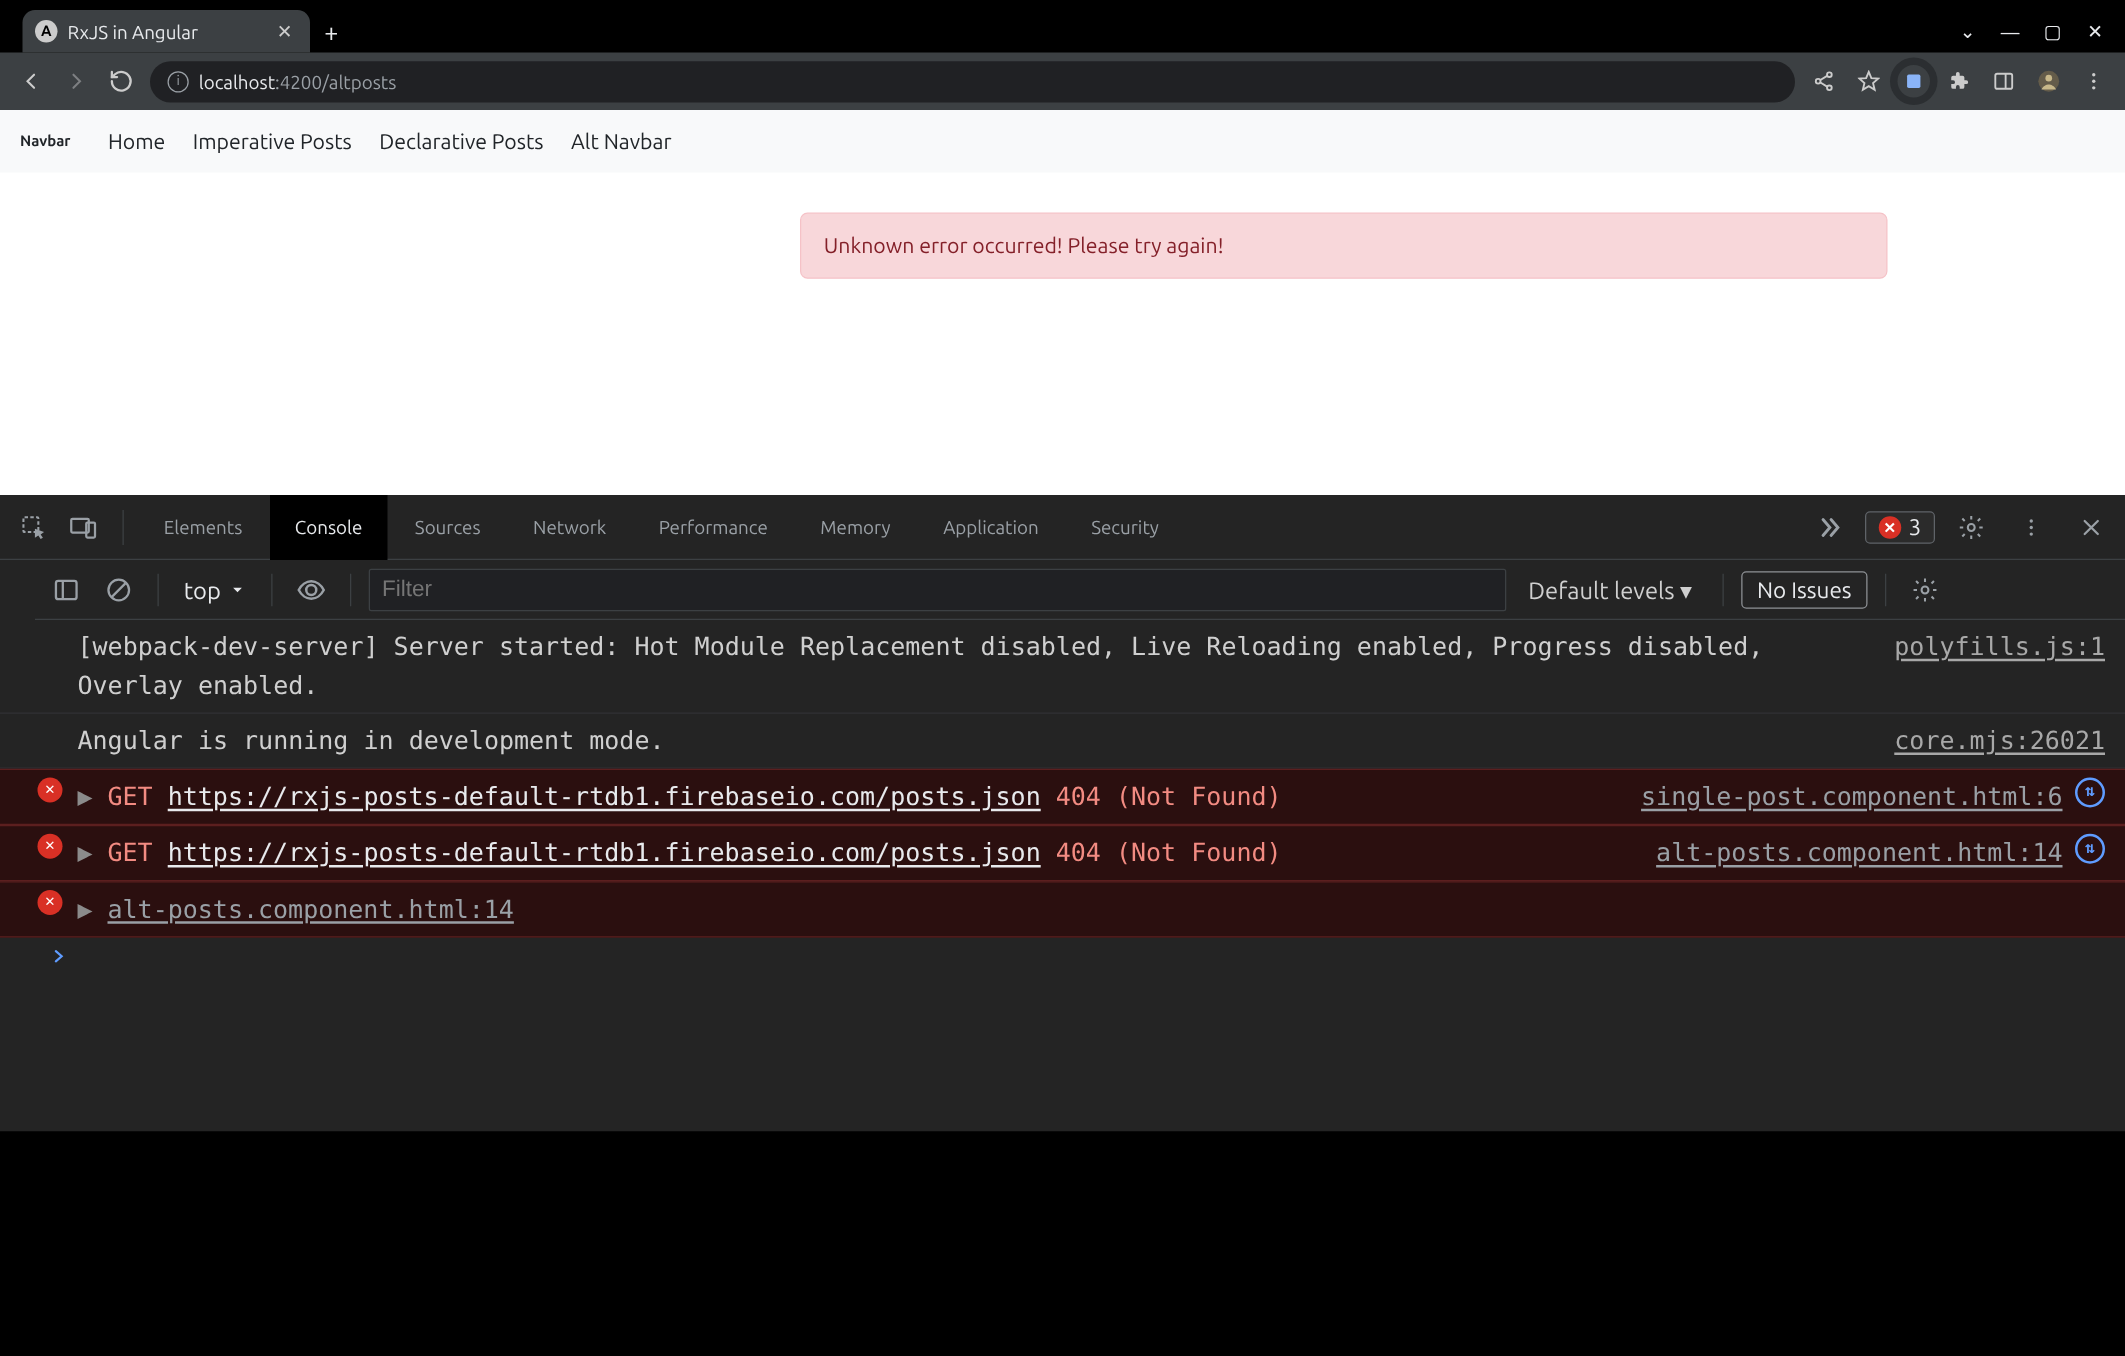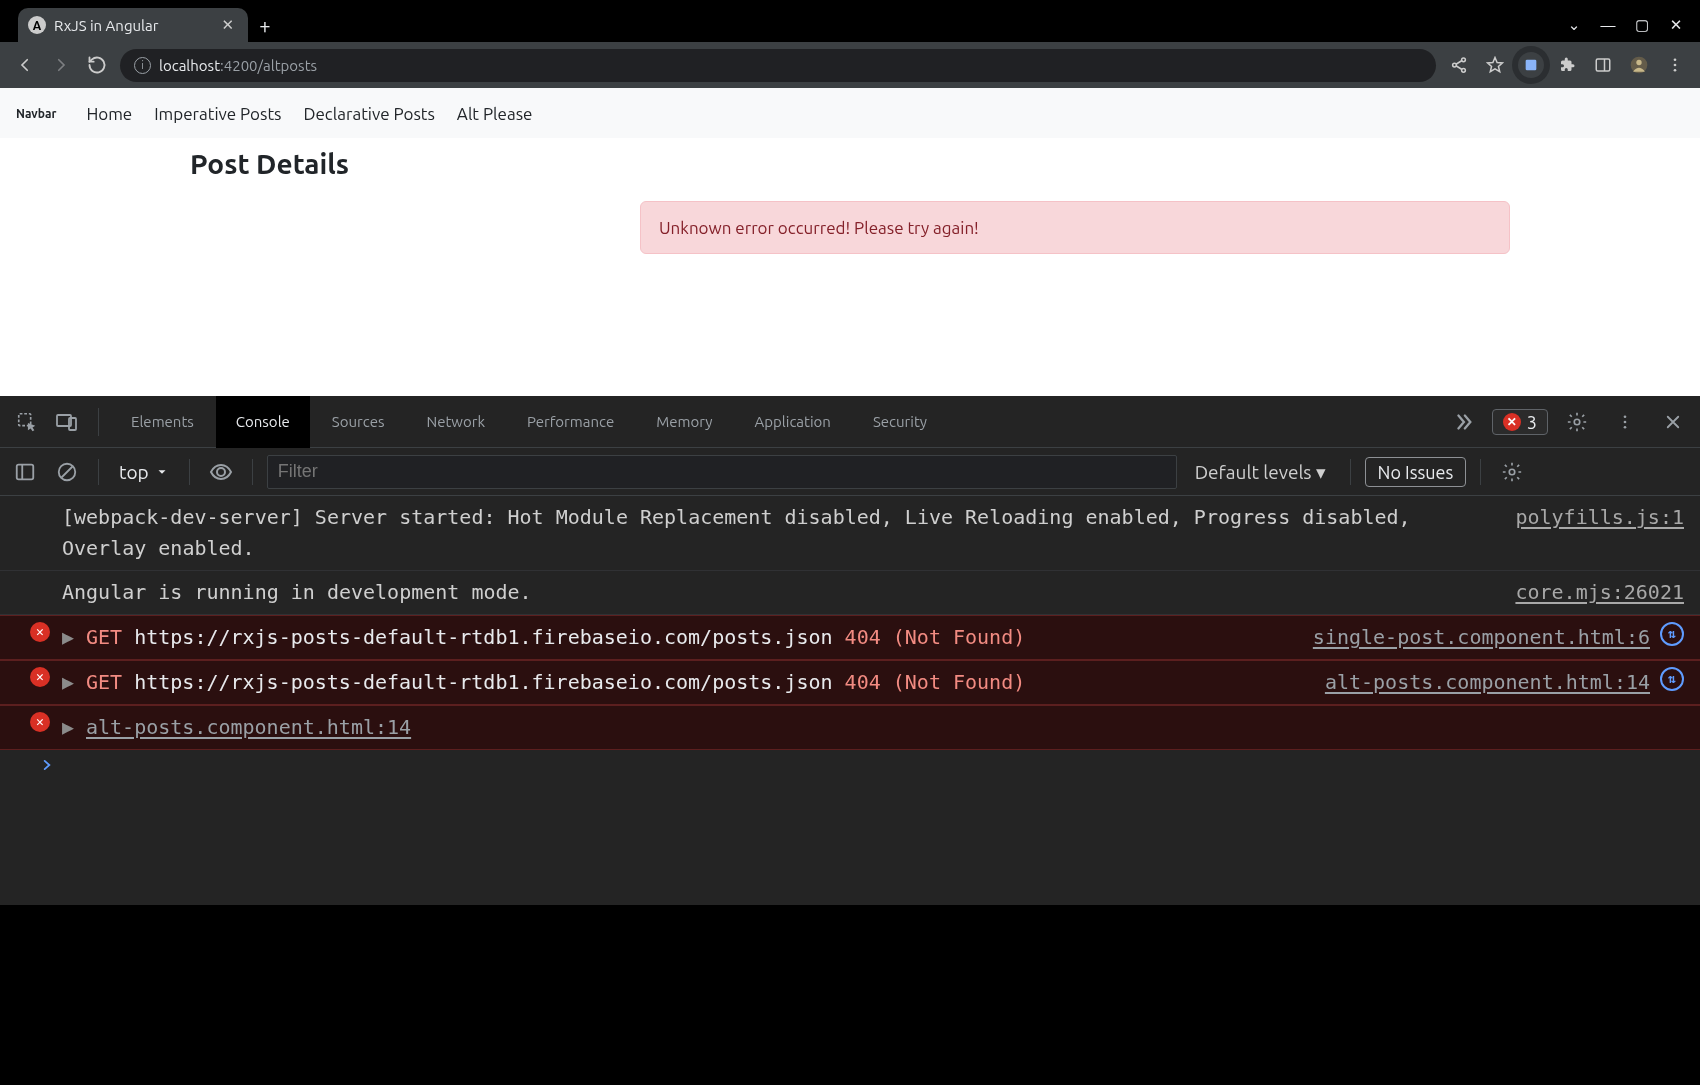--- a/index.html
+++ b/index.html
@@ -162,20 +162,21 @@
   }
   .dt-err-badge .dot {
     width: 18px; height: 18px; border-radius: 50%; background: #d93025;
     display: flex; align-items: center; justify-content: center; font-size: 12px; color: #fff; font-weight: 700;
   }
   .dt-filterbar {
     height: 48px;
     display: flex; align-items: center;
     padding: 0 8px; gap: 8px;
     border-bottom: 1px solid #3c4043;
+    margin-left: 28px;
   }
   .dt-filterbar .fi {
     width: 34px; height: 34px;
     display: flex; align-items: center; justify-content: center;
     color: #9aa0a6; cursor: pointer;
   }
   .dt-filterbar .sep { width: 1px; height: 26px; background: #3c4043; margin: 0 6px; }
   .ctx-select {
     display: flex; align-items: center; gap: 6px;
     font-size: 19px; color: #e8eaed; padding: 0 6px; cursor: pointer;
@@ -227,21 +228,21 @@
     text-underline-offset: 3px; white-space: nowrap;
   }
   .msg.err .src { color: #9aa0a6; }
   .msg .net-icn {
     width: 24px; height: 24px; flex-shrink: 0;
     border: 2px solid #5f9cff; border-radius: 50%;
     display: flex; align-items: center; justify-content: center;
     color: #5f9cff; font-size: 13px; font-weight: 800;
   }
   .msg .method { color: #f28b82; }
-  .msg .url { color: #e8eaed; text-underline-offset: 3px; }
+  .msg .url { color: #e8eaed; text-decoration: underline; text-underline-offset: 3px; }
   .msg .status { color: #f28b82; }
   .prompt {
     display: flex; align-items: center;
     padding: 8px 16px 8px 40px; gap: 10px;
     color: #5f9cff; font-family: "DejaVu Sans Mono", monospace; font-size: 20px;
   }
 
   svg { display: block; }
 </style>
 </head>
@@ -331,24 +332,23 @@
     </div>
   </div>
 </div>
 
 <div class="page">
   <nav class="app-nav">
     <span class="brand">Navbar</span>
     <a>Home</a>
     <a>Imperative Posts</a>
     <a>Declarative Posts</a>
-    <a>Alt Please</a>
+    <a>Alt Navbar</a>
   </nav>
   <div class="page-body">
-    <h2>Post Details</h2>
     <div class="alert-err">Unknown error occurred! Please try again!</div>
   </div>
 </div>
 
 <div class="devtools">
 
   <div class="dt-tabs">
     <div class="dt-icn">
       <svg width="22" height="22" viewBox="0 0 24 24" fill="none" stroke="currentColor" stroke-width="1.8">
           <rect x="3" y="3" width="13" height="13" rx="1" stroke-dasharray="3 2"></rect>

